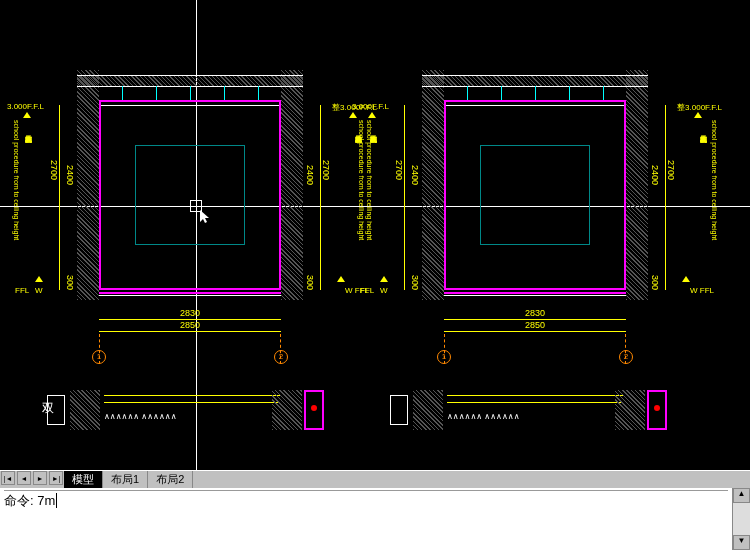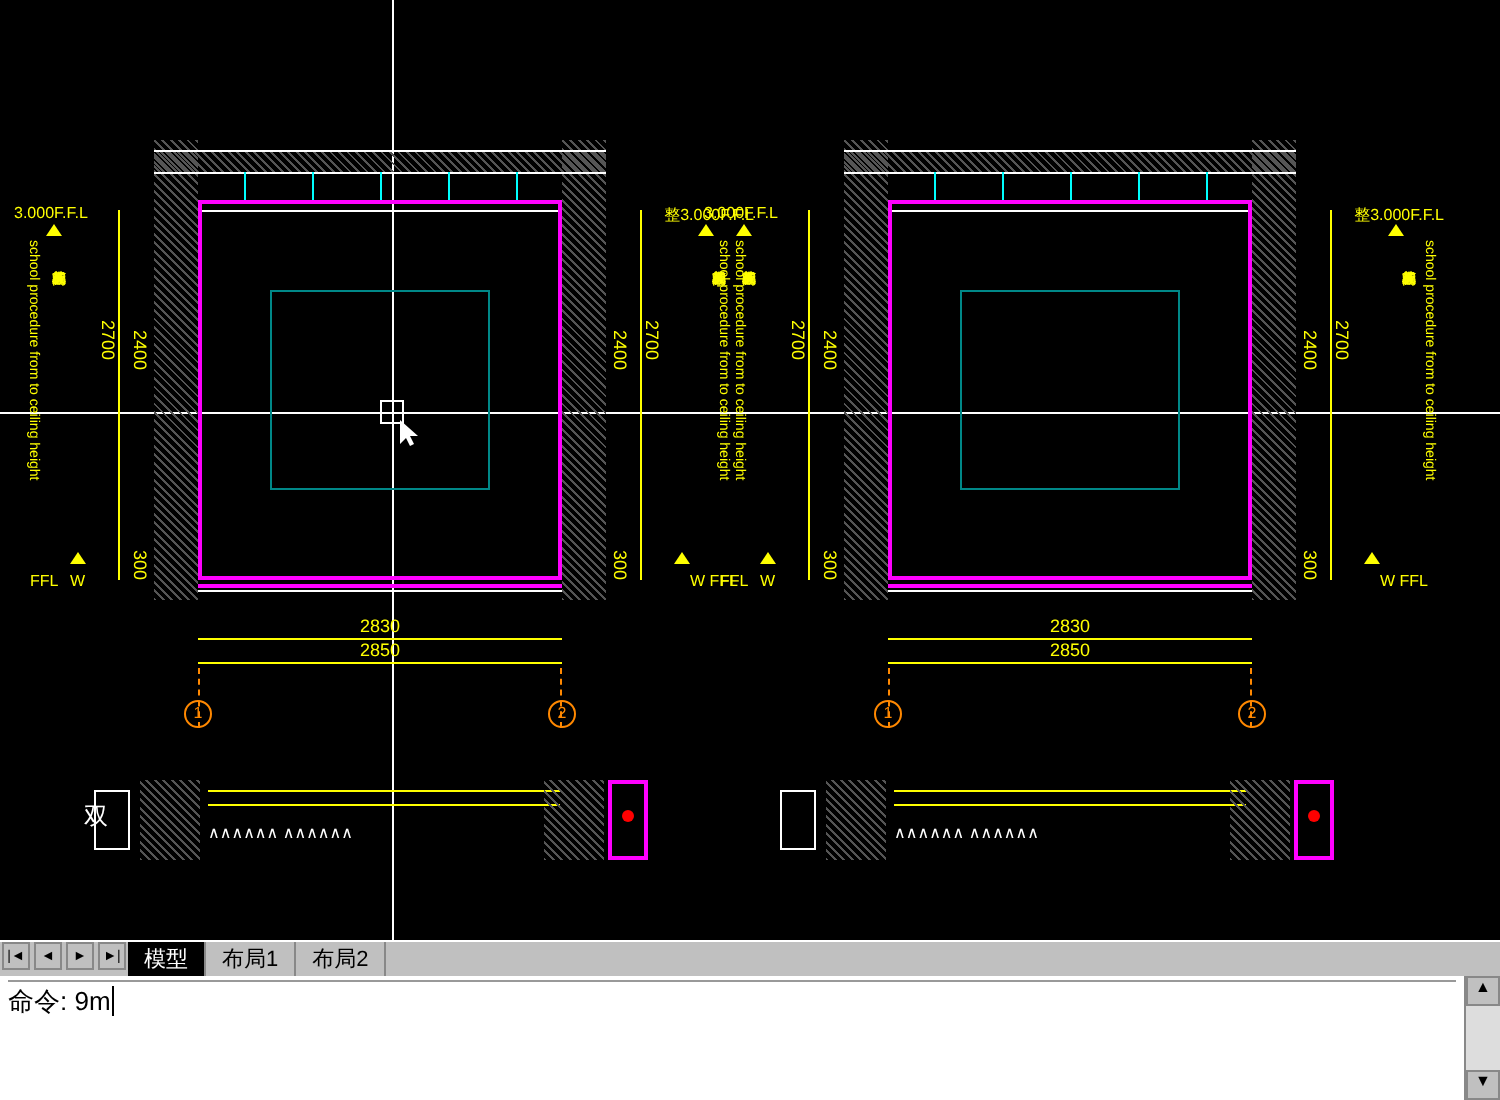--- a/index.html
+++ b/index.html
@@ -213,21 +213,21 @@
   <div class="tab-btn">►|</div>
   <div class="tab active">模型</div>
   <div class="tab">布局1</div>
   <div class="tab">布局2</div>
 </div>
 
 <div class="cmd-area">
   <div class="cmd-text">
     <div class="cmd-line cmd-input">
       <span>命令:</span>
-      <span class="typed-cursor">9m</span>
+      <span class="typed-cursor">7m</span>
     </div>
   </div>
   <div class="cmd-scroll">
     <div class="sc-btn">▲</div>
     <div class="sc-track"></div>
     <div class="sc-btn">▼</div>
   </div>
 </div>
 
 </body></html>

